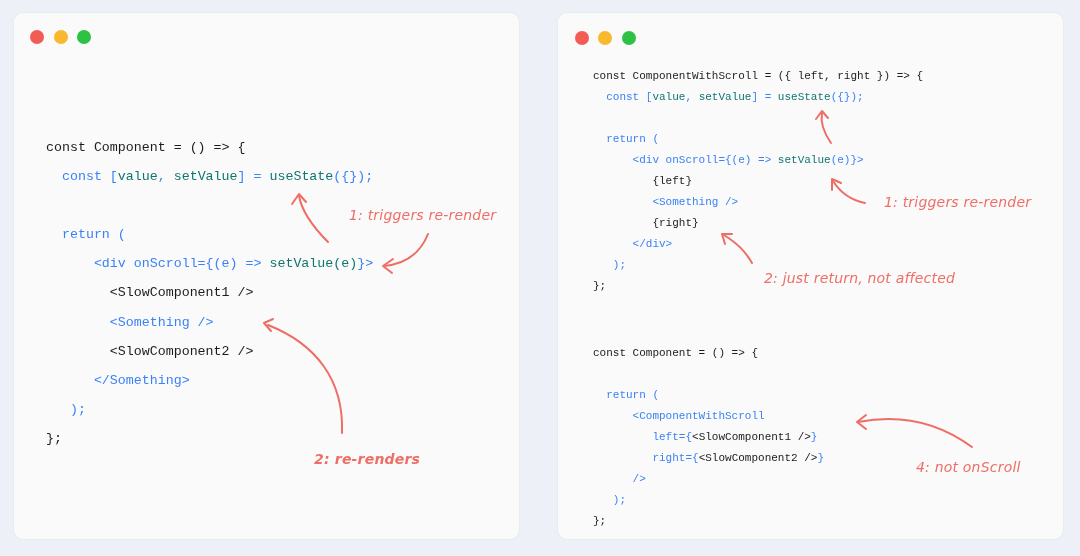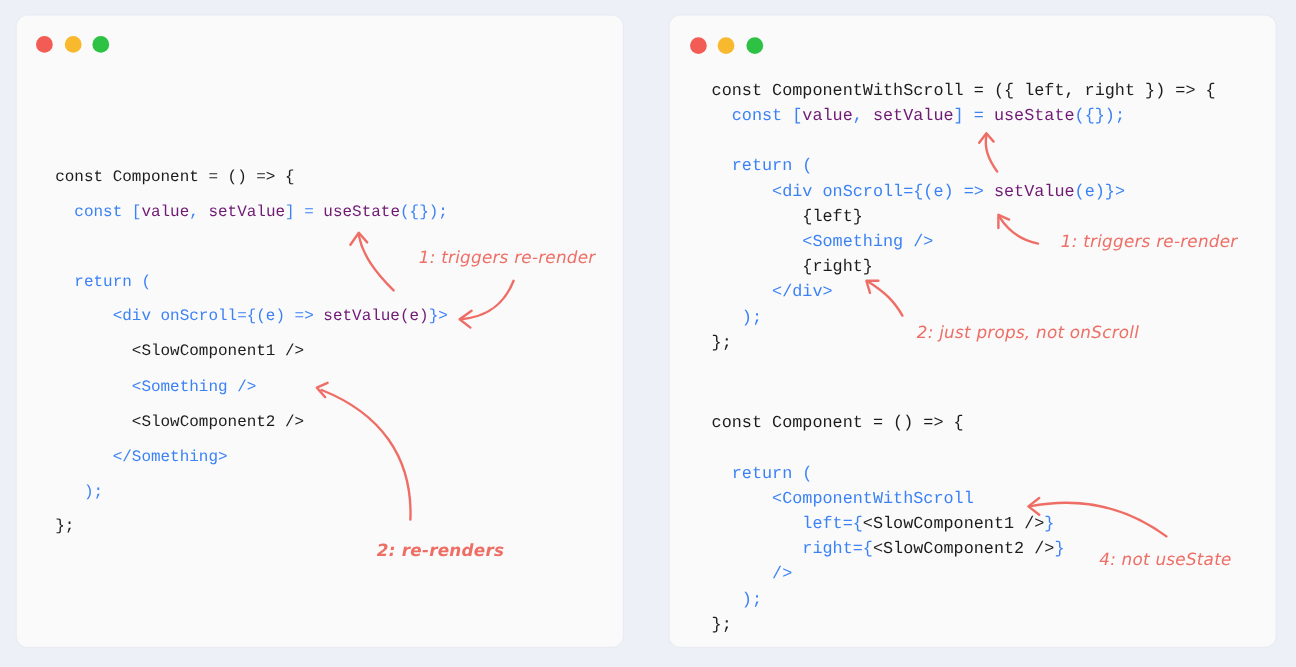--- a/index.html
+++ b/index.html
@@ -10,27 +10,27 @@
   }
   .card {
     position:absolute; background:#fafafa; border-radius:9px;
     box-shadow: 0 0 0 1px rgba(230,232,240,0.6);
   }
   #card-left  { left:14px;  top:13px; width:505px; height:526px; }
   #card-right { left:558px; top:13px; width:505px; height:526px; }
   .dot { position:absolute; width:14px; height:14px; border-radius:50%; }
   .code { position:absolute; white-space:pre; margin:0; }
   #code-left  { left:32px; top:120px; font-size:13.3px; line-height:29.1px; }
-  #code-right { left:35px; top:53px; font-size:14px; line-height:21px; }
+  #code-right { left:35px; top:53px; font-size:11px; line-height:21px; }
   .line { display:block; height:1em; }
   #code-left .line { height:29.1px; }
   #code-right .line { height:21px; }
   .g { color:#3b82f6; }
   .k { color:#1c1c1c; }
-  .o { color:#701a75; }
+  .o { color:#0f766e; }
   .gap-extra { height:25px !important; }
   svg.ann { position:absolute; left:0; top:0; overflow:visible; pointer-events:none; }
   .note {
     position:absolute; color:#ee6e66; white-space:nowrap;
     font-family: "DejaVu Sans", sans-serif; font-size:14px; letter-spacing:0.2px;
     font-style: italic;
   }
 </style>
 </head>
 <body>
@@ -85,14 +85,14 @@
     <g>
       <path d="M972 447 C 942 425, 904 413, 858 422"></path>
       <path d="M866 415 L857 422 L866 429"></path>
     </g>
   </g>
 </svg>
 
 <div class="note" style="left:349px;top:207px;">1: triggers re-render</div>
 <div class="note" style="left:314px;top:451px;font-weight:bold;">2: re-renders</div>
 <div class="note" style="left:884px;top:194px;">1: triggers re-render</div>
-<div class="note" style="left:764px;top:270px;">2: just props, not onScroll</div>
-<div class="note" style="left:916px;top:459px;">4: not useState</div>
+<div class="note" style="left:764px;top:270px;">2: just return, not affected</div>
+<div class="note" style="left:916px;top:459px;">4: not onScroll</div>
 
 </body></html>

